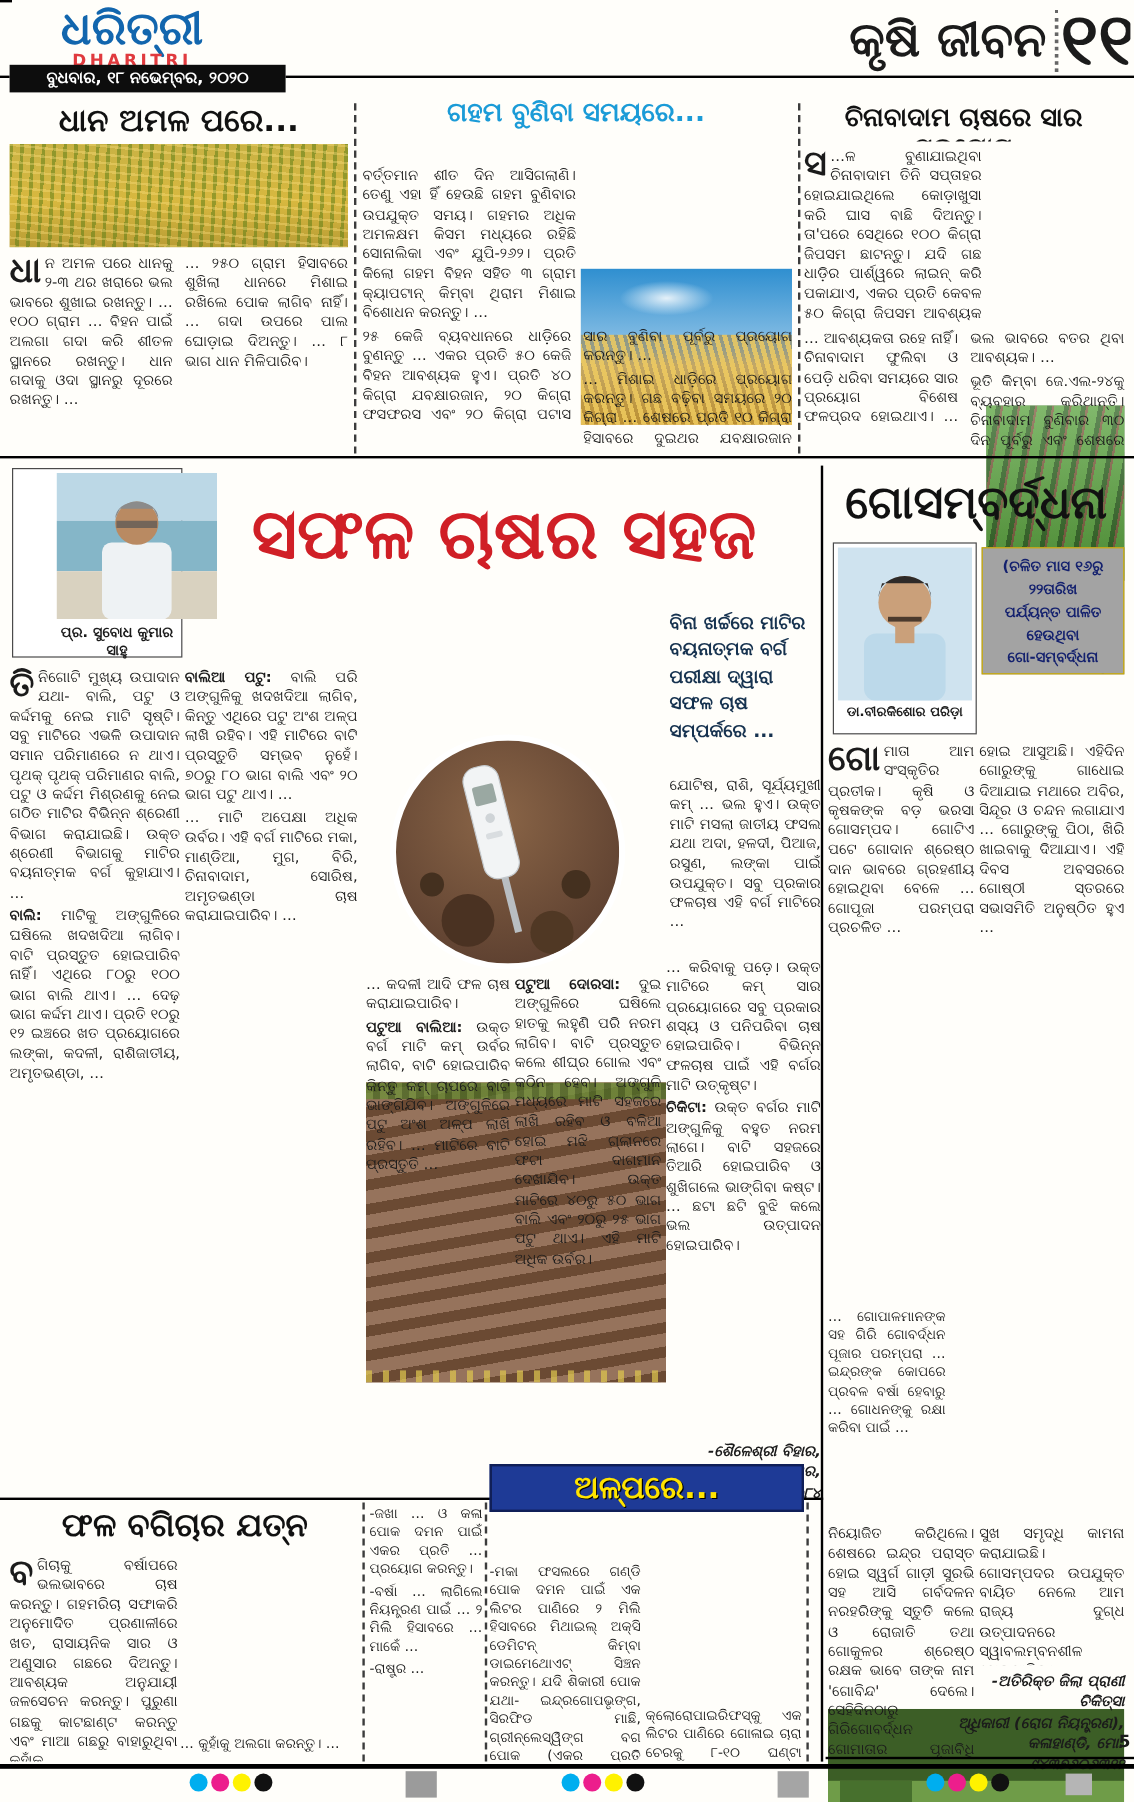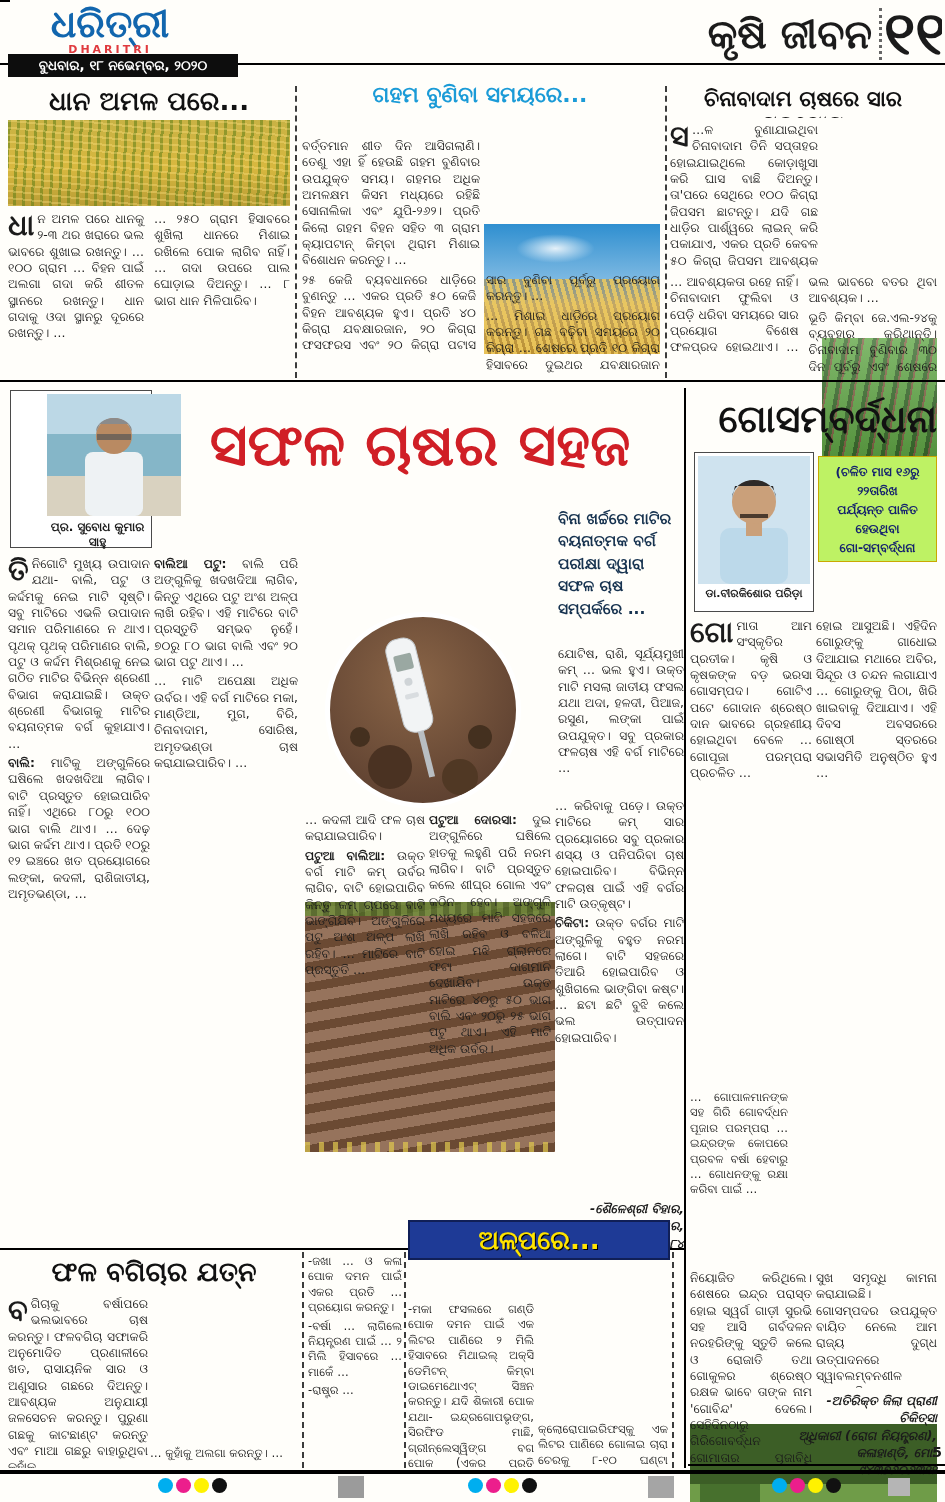--- a/index.html
+++ b/index.html
@@ -12,38 +12,38 @@
   .lbl{font-weight:bold;}
   .dc{float:left;font-size:29px;line-height:.95;font-weight:bold;padding:1px 3px 0 0;}
   .hl{font-weight:bold;color:#111;text-align:center;overflow:hidden;}
   .cols2{column-count:2;column-gap:10px;}
   .dashv{border-left:2px dashed #3c3c3c;width:0;}
   .rule{background:#000;}
   .frame{border:1.5px solid #4a4a4a;background:#fff;padding:3px;box-sizing:border-box;}
   .cap{font-weight:bold;font-size:12px;text-align:center;line-height:1.25;overflow:hidden;}
   .ph{overflow:hidden;position:relative;}
   .sig{font-style:italic;font-weight:bold;text-align:right;font-size:12.4px;line-height:1.4;}
-  .ybox{background:#bef264;border:1px solid #c9a900;color:#14216e;font-weight:bold;
+  .ybox{background:#a3a3a3;border:1px solid #c9a900;color:#14216e;font-weight:bold;
         font-size:12.3px;text-align:center;line-height:1.55;padding:6px 3px;box-sizing:border-box;overflow:hidden;}
   .tipsTitle{background:#1e3a96;border:2px solid #101f57;color:#ffe400;font-weight:bold;
         font-size:26px;text-align:center;line-height:36px;text-shadow:1px 1px 0 #000;
         box-sizing:border-box;overflow:hidden;}
   .regdot{width:15px;height:15px;border-radius:50%;display:inline-block;margin-right:3px;}
   .circleInset{border-radius:50%;border:5px solid #fff;box-sizing:border-box;
         background:radial-gradient(circle at 45% 35%,#8a6547,#5d4030 80%);overflow:hidden;}
   .standfirst{font-weight:bold;color:#16324f;font-size:15.5px;line-height:1.45;overflow:hidden;}
 </style>
 </head>
 <body>
 
 <div id="page">
 
   <div class="abs rule" style="left:0;top:16;width:10px;height:2px;"></div>
   <div class="abs" style="left:30px;top:2px;width:160px;height:46px;font-size:38px;font-weight:bold;color:#1266ae;text-align:center;overflow:hidden;">ଧରିତ୍ରୀ</div>
-  <div class="abs" style="left:30px;top:43px;width:160px;font-size:11px;font-weight:bold;color:#e03a3e;letter-spacing:3px;text-align:center;">DHARITRI</div>
+  <div class="abs" style="left:30px;top:43px;width:160px;font-size:14px;font-weight:bold;color:#e03a3e;letter-spacing:3px;text-align:center;">DHARITRI</div>
   <div class="abs" style="left:8px;top:54px;width:230px;height:23px;background:#0d0d0d;color:#fff;font-size:13.5px;font-weight:bold;text-align:center;line-height:23px;overflow:hidden;">ବୁଧବାର, ୧୮ ନଭେମ୍ବର, ୨୦୨୦</div>
   <div class="abs rule" style="left:238px;top:63px;width:707px;height:2px;"></div>
   <div class="abs rule" style="left:0;top:63px;width:8px;height:2px;"></div>
   <div class="abs" style="left:650px;top:6px;width:222px;height:56px;font-size:40px;font-weight:bold;text-align:right;line-height:56px;overflow:hidden;">କୃଷି ଜୀବନ</div>
   <div class="abs" style="left:879px;top:8px;height:52px;border-left:3px dotted #666;"></div>
   <div class="abs" style="left:884px;top:4px;width:58px;height:58px;font-size:60px;font-weight:bold;text-align:center;line-height:58px;overflow:hidden;">୧୧</div>
 
   <div class="abs dashv" style="left:295px;top:86px;height:292px;"></div>
   <div class="abs dashv" style="left:665px;top:86px;height:292px;"></div>
 
@@ -155,21 +155,21 @@
     <div class="abs sig" style="left:540px;top:1200px;width:144px;height:44px;">
       <div>-ଶୈଳେଶ୍ରୀ ବିହାର, ଭୁବନେଶ୍ୱର,</div>
       <div>ମୋ : ୯୪୩୭୨୩୬୦୮୪</div>
     </div>
   </div>
 
   <div class="abs rule" style="left:684px;top:388px;width:2px;height:1080px;"></div>
   <div class="abs rule" style="left:0;top:1248px;width:686px;height:2px;"></div>
 
   <div>
-    <div class="abs hl" style="left:690px;top:392px;width:247px;height:54px;font-size:38px;line-height:54px;text-align:right;">ଗୋସମ୍ବର୍ଦ୍ଧନା</div>
+    <div class="abs hl" style="left:690px;top:392px;width:247px;height:54px;font-size:38px;line-height:54px;">ଗୋସମ୍ବର୍ଦ୍ଧନା</div>
     <div class="abs frame" style="left:694px;top:452px;width:120px;height:160px;">
       <div class="ph" style="width:112px;height:128px;">
         <svg width="112" height="128">
           <rect width="112" height="128" fill="#cfe3ef"></rect>
           <rect x="22" y="72" width="68" height="56" rx="10" fill="#bcd9ea"></rect>
           <rect x="48" y="66" width="16" height="14" fill="#caa07a"></rect>
           <circle cx="56" cy="46" r="22" fill="#caa07a"></circle>
           <path d="M34 42 a22 18 0 0 1 44 0 l-3 -12 h-38 z" fill="#2e2a28"></path>
           <rect x="42" y="58" width="28" height="4" fill="#4b3a2d"></rect>
         </svg>
@@ -209,21 +209,21 @@
     <div class="abs sig" style="left:790px;top:1392px;width:147px;height:70px;">
       <div>-ଅତିରିକ୍ତ ଜିଲା ପ୍ରାଣୀ ଚିକିତ୍ସା</div>
       <div>ଅଧିକାରୀ (ରୋଗ ନିୟନ୍ତ୍ରଣ),</div>
       <div>କଳାହାଣ୍ଡି, ମୋ: ୯୪୩୭୬୦୬୩୧୨</div>
     </div>
   </div>
 
   <div>
     <div class="abs hl" style="left:8px;top:1254px;width:292px;height:36px;font-size:27px;line-height:36px;">ଫଳ ବଗିଚାର ଯତ୍ନ</div>
     <div class="abs jt" style="left:8px;top:1296px;width:140px;height:172px;">
-      <p><span class="dc">ବ</span><span>ଗିଚାକୁ ବର୍ଷାପରେ ଭଲଭାବରେ ଚାଷ କରନ୍ତୁ। ଫଳବଗିଚା ସଫାକରି ଅନୁମୋଦିତ ପ୍ରଣାଳୀରେ ଖତ, ରାସାୟନିକ ସାର ଓ ଅଣୁସାର ଗଛରେ ଦିଅନ୍ତୁ। ଆବଶ୍ୟକ ଅନୁଯାୟୀ ଜଳସେଚନ କରନ୍ତୁ। ପୁରୁଣା ଗଛକୁ କାଟଛାଣ୍ଟ କରନ୍ତୁ ଏବଂ ମାଆ ଗଛରୁ ବାହାରୁଥିବା କୁହାଁକୁ …</span></p>
+      <p><span class="dc">ବ</span><span>ଗିଚାକୁ ବର୍ଷାପରେ ଭଲଭାବରେ ଚାଷ କରନ୍ତୁ। ଗହମରିଚା ସଫାକରି ଅନୁମୋଦିତ ପ୍ରଣାଳୀରେ ଖତ, ରାସାୟନିକ ସାର ଓ ଅଣୁସାର ଗଛରେ ଦିଅନ୍ତୁ। ଆବଶ୍ୟକ ଅନୁଯାୟୀ ଜଳସେଚନ କରନ୍ତୁ। ପୁରୁଣା ଗଛକୁ କାଟଛାଣ୍ଟ କରନ୍ତୁ ଏବଂ ମାଆ ଗଛରୁ ବାହାରୁଥିବା କୁହାଁକୁ …</span></p>
     </div>
 
     <div class="abs jt sm" style="left:150px;top:1446px;width:148px;height:22px;">… କୁହାଁକୁ ଅଲଗା କରନ୍ତୁ। …</div>
   </div>
 
   <div class="abs dashv" style="left:302px;top:1252px;height:216px;"></div>
 
   <div class="abs jt sm" style="left:308px;top:1254px;width:94px;height:214px;">
     <p>-ଜଖା … ଓ କଳା ପୋକ ଦମନ ପାଇଁ ଏକର ପ୍ରତି … ପ୍ରୟୋଗ କରନ୍ତୁ।</p>
     <p>-ବର୍ଷା … ଲାଗିଲେ ନିୟନ୍ତ୍ରଣ ପାଇଁ … ୨ ମିଲି ହିସାବରେ … ମାକେଁ …</p>

